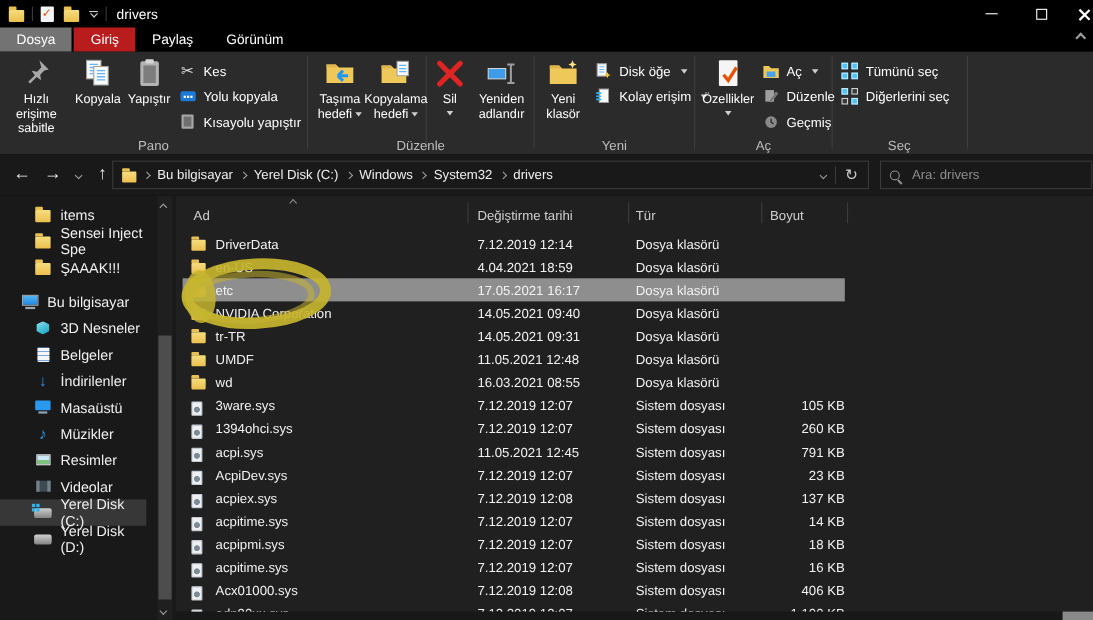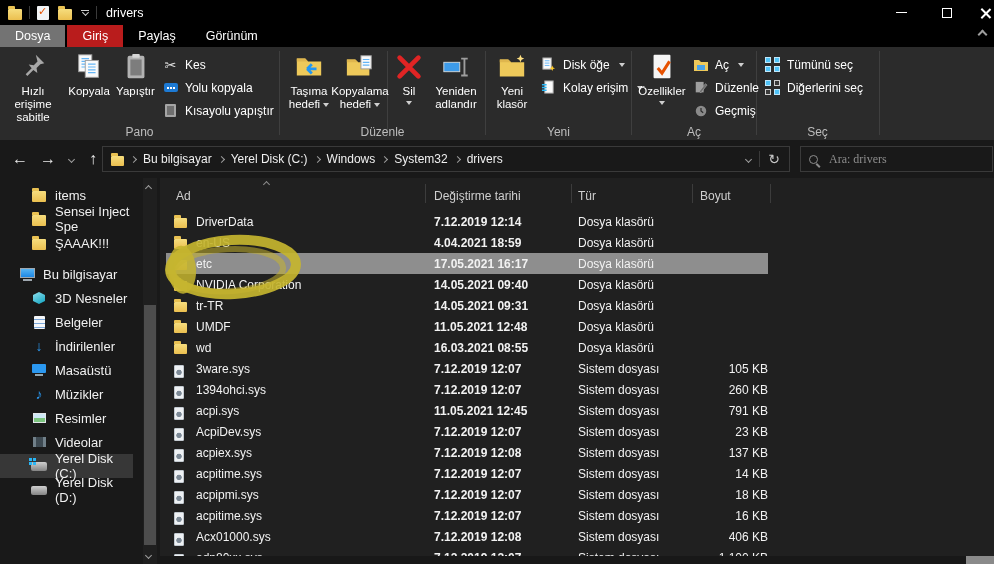--- a/index.html
+++ b/index.html
@@ -71,21 +71,21 @@
   .crumbs{display:flex;align-items:center;overflow:hidden;}
   .crumb{display:flex;align-items:center;}
   .crumb .chv{margin:0 7px;}
   .crumb-label{font-size:12px;color:#f0f0f0;white-space:nowrap;}
   .addr-right{position:absolute;right:0;top:0;height:24px;display:flex;align-items:center;}
   .addr-divider{width:1px;height:16px;background:#3a3a3a;margin:0 8px;}
   .refresh{font-size:14px;color:#c9c9c9;margin-right:9px;}
   .searchbox{position:absolute;left:800px;top:6px;width:193px;height:26px;background:#191919;border:1px solid #3a3a3a;display:flex;align-items:center;padding:0 8px;}
   .mag{position:relative;width:9px;height:9px;border:1.6px solid #8d8d8d;border-radius:50%;margin-right:9px;flex:none;}
   .mag::after{content:"";position:absolute;left:7px;top:7px;width:5px;height:1.6px;background:#8d8d8d;transform:rotate(45deg);transform-origin:0 0;}
-  .searchbox input{background:transparent;border:none;outline:none;color:#fff;font-size:12px;width:100%;font-family:Liberation Serif, serif;}
+  .searchbox input{background:transparent;border:none;outline:none;color:#fff;font-size:12px;width:100%;font-family:Liberation Sans, sans-serif;}
   .searchbox input::placeholder{color:#8d8d8d;}
 
   
   .main{position:absolute;top:178px;left:0;right:0;bottom:0;display:flex;}
 
   
   .sidebar{position:relative;width:160px;background:#191919;flex:none;}
   .sitem{position:relative;display:flex;align-items:center;height:24px;width:133px;font-size:13px;color:#f0f0f0;}
   .sitem:first-child{margin-top:5px;}
   .sitem.gap1{margin-top:7px;} .sitem.gap2{margin-top:8px;}
@@ -114,21 +114,21 @@
   .lheader{position:absolute;top:0;left:0;right:0;height:29px;font-size:12px;color:#cfcfcf;}
   .lh{position:absolute;top:11px;} 
   .lh0{left:16px;} .lh1{left:274px;} .lh2{left:418px;} .lh3{left:540px;}
   .hsep{position:absolute;top:6px;height:19px;width:1px;background:#3c3c3c;}
   .sortcaret{position:absolute;left:104px;top:4px;}
   .rows{position:absolute;top:33px;left:0;right:0;bottom:0;overflow:hidden;}
   .row{position:relative;height:21px;font-size:12px;color:#f2f2f2;}
   .row.selected::before{content:"";position:absolute;left:6px;top:0;width:602px;height:21px;background:#8e8e8e;}
   .row span{position:absolute;top:3.5px;white-space:nowrap;}
   .ficon{left:14px;top:3px !important;}
-  .fname{left:36px;} .fdate{left:274px;font-weight:bold;} .ftype{left:418px;}
+  .fname{left:36px;} .fdate{left:274px;} .ftype{left:418px;}
   .fsize{left:540px;width:68px;text-align:right;}
   .row .fold{width:13px;height:10px;margin-top:0;display:block;}
   .row.file .ficonshape{position:relative;display:block;width:10px;height:13px;border-radius:1px;
     background:radial-gradient(circle at 50% 58%,#7d8a97 0 2.4px,transparent 3px),#eef1f4;border:0.5px solid #c3cad1;}
   .hscroll{position:absolute;left:0;right:0;bottom:0;height:8px;background:#181818;}
   .hthumb{position:absolute;right:0;top:0;width:28px;height:8px;background:#8a8a8a;}
   .annotate{position:absolute;left:0;top:0;pointer-events:none;z-index:6;}
 </style>
 </head>
 <body>

